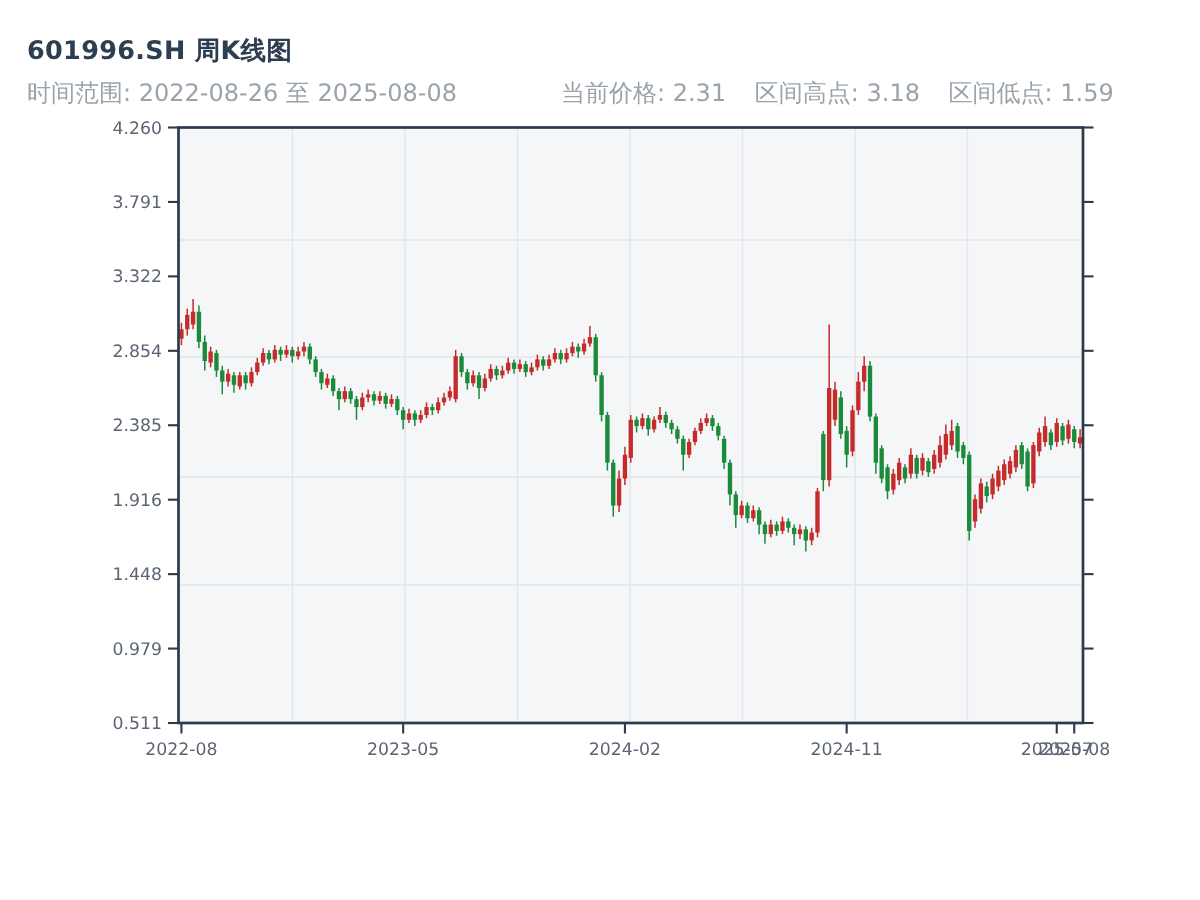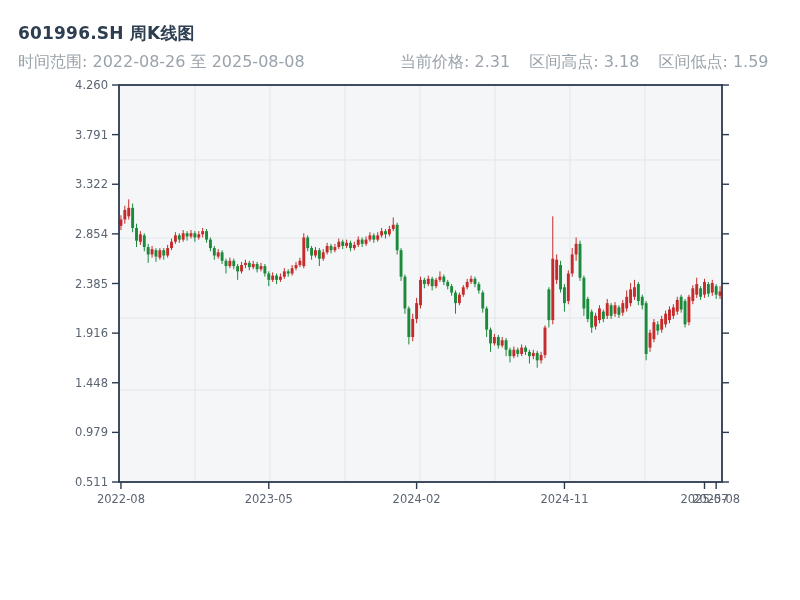--- a/index.html
+++ b/index.html
@@ -1,21 +1,21 @@
 <!DOCTYPE html>
 <html><head>
 <meta charset="utf-8">
 <style>
   html,body{margin:0;padding:0;background:#ffffff;}
   #page{position:relative;width:800px;height:600px;background:#ffffff;overflow:hidden;
         font-family:"DejaVu Sans","Liberation Sans",sans-serif;}
   .title{position:absolute;left:18px;top:22px;font-size:17px;font-weight:600;color:#2c3e50;letter-spacing:.2px;}
   .sub{position:absolute;top:52px;font-size:16px;color:#9aa3ab;}
   .sub-left{left:18px;}
-  .sub-right{left:400px;}
+  .sub-right{left:374px;}
   .sub-right span{margin-right:14px;}
   svg text{font-family:"DejaVu Sans","Liberation Sans",sans-serif;}
 </style>
 </head>
 <body>
 
 <div id="page">
   <div class="title">601996.SH 周K线图</div>
   <div class="sub sub-left">时间范围: 2022-08-26 至 2025-08-08</div>
   <div class="sub sub-right">

